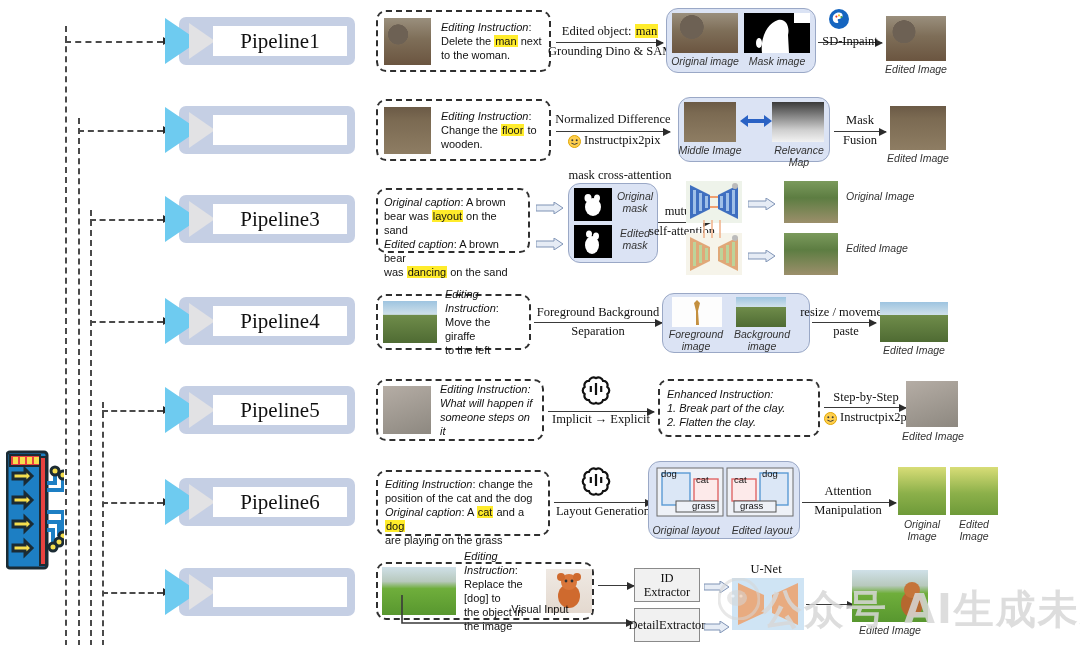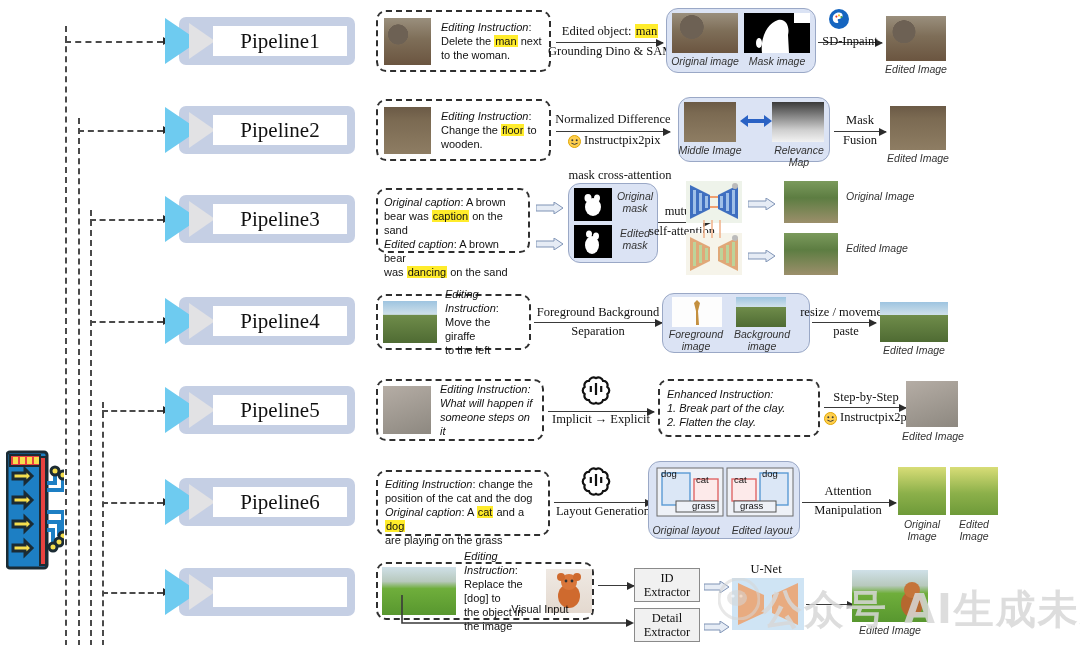--- a/index.html
+++ b/index.html
@@ -156,21 +156,20 @@
   <div class="tri"></div>
   <div class="chev"></div>
   <div class="labelbox"></div>
   <div class="labeltxt">Pipeline1</div>
 </div>
 <div class="pipe" style="left:165px;top:106px;">
   <div class="plate"></div>
   <div class="tri"></div>
   <div class="chev"></div>
   <div class="labelbox"></div>
-  <div class="labeltxt">Pipeline2</div>
 </div>
 <div class="pipe" style="left:165px;top:195px;">
   <div class="plate"></div>
   <div class="tri"></div>
   <div class="chev"></div>
   <div class="labelbox"></div>
   <div class="labeltxt">Pipeline3</div>
 </div>
 <div class="pipe" style="left:165px;top:297px;padding-left:41px;">
   <div class="plate"></div>
@@ -281,21 +280,21 @@
   <div class="head"></div>
   </div>
 <div class="alabel" style="left:832px;top:113px;width:56px;">Mask</div>
 <div class="alabel" style="left:832px;top:133px;width:56px;">Fusion</div>
 <div class="ph ph-room" style="left:890px;top:106px;width:56px;height:44px;"></div>
 <div class="imgcap" style="left:870px;top:152px;width:96px;">Edited Image</div>
 
 <div class="card" style="left:376px;top:188px;width:154px;height:65px;display:block;padding:5px 6px;">
   <div class="txt" style="padding:0;">
     <span class="it">Original caption</span><span>: A brown</span><br>
-    <span>bear was </span><span class="hl">caption</span><span> on the sand</span><br>
+    <span>bear was </span><span class="hl">layout</span><span> on the sand</span><br>
     <span class="it">Edited caption</span><span>: A brown bear</span><br>
     <span>was </span><span class="hl">dancing</span><span> on the sand</span>
   </div>
 </div>
 <div class="harrow" style="left:536px;top:200px;">
   <svg width="28" height="12" viewBox="0 0 28 12">
       <path d="M0 3h18V0l9 6-9 6V9H0z" fill="#e6ecf5" stroke="#7e93b5"></path>
     </svg></div>
 <div class="harrow" style="left:536px;top:236px;">
   <svg width="28" height="12" viewBox="0 0 28 12">
@@ -556,21 +555,21 @@
 </div>
 <div class="alabel-s" style="left:490px;top:602px;width:100px;font-style:normal;">Visual Input</div>
 
 <div class="sarrow" style="left:598px;top:585px;width:36px;">
   <div class="head"></div>
   </div>
 <div class="ebox" style="left:634px;top:568px;width:66px;height:34px;flex-direction:column;">
   <span>ID</span>
   <span>Extractor</span>
 </div>
-<div class="ebox" style="left:634px;top:608px;width:66px;height:34px;flex-direction:column;">
+<div class="ebox" style="left:634px;top:608px;width:66px;height:34px;">
   <span>Detail</span>
   <span>Extractor</span>
 </div>
 <div class="abs" style="left:400px;top:595px;">
   <svg width="236" height="36" viewBox="0 0 236 36">
       <path d="M2 0 L2 28 L226 28" stroke="#3a3a3a" stroke-width="1.6" fill="none"></path>
       <path d="M226 24 l8 4 l-8 4z" fill="#2b2b2b"></path>
     </svg>
 </div>
 

